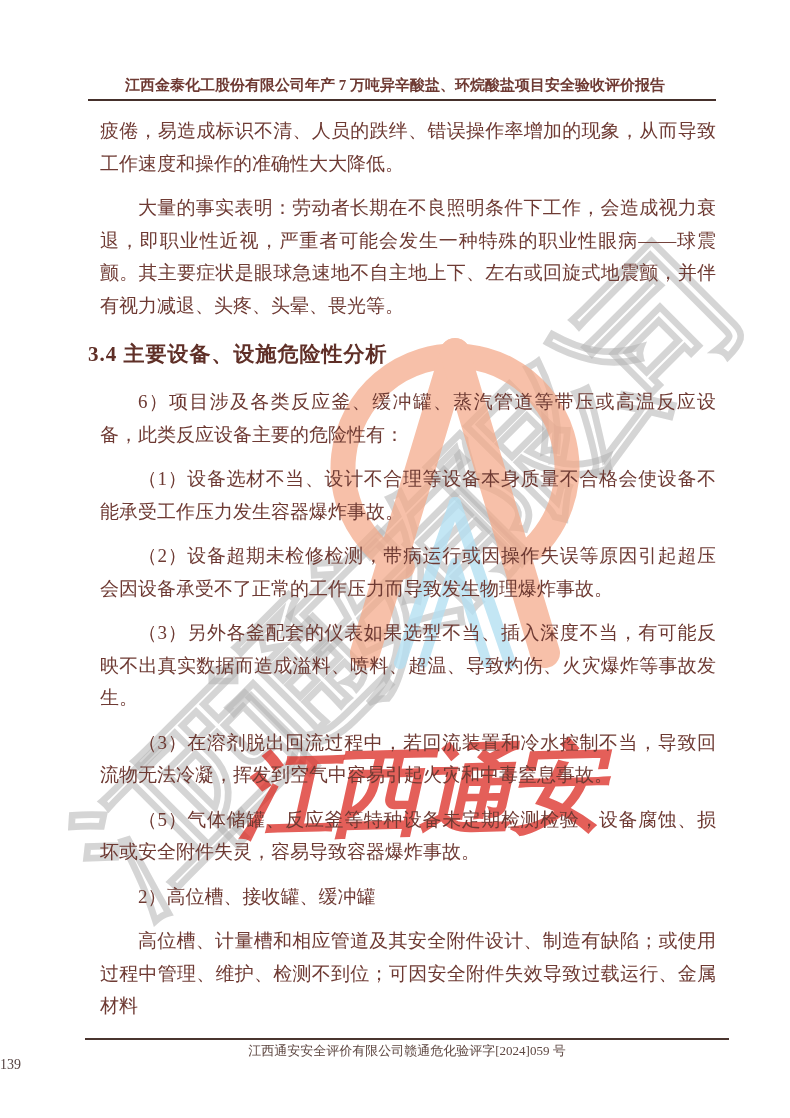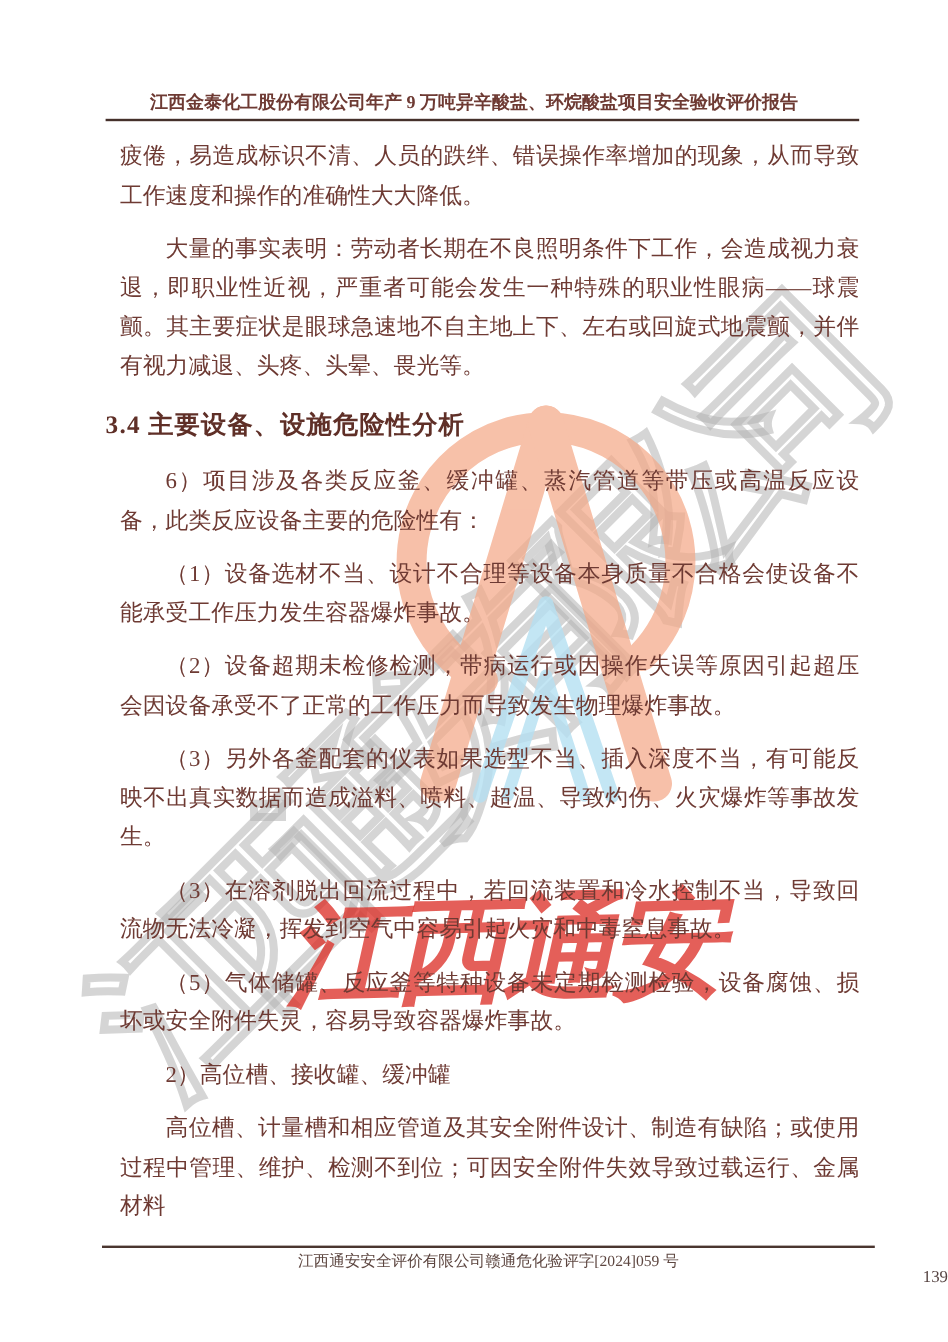--- a/index.html
+++ b/index.html
@@ -106,21 +106,21 @@
     display: flex;
     justify-content: center;
     font-size: 13px;
     color: #5d4640;
     z-index: 3;
   }
   .page-number {
     position: absolute;
     left: 0; top: 1057px;
     width: 790px;
-    text-align: right;
+    text-align: left;
     font-size: 14px;
     color: #554341;
     z-index: 3;
   }
 </style>
 </head>
 <body>
 
 <div class="page">
 
@@ -135,21 +135,21 @@
     <g opacity="0.8" stroke="#b5e0f2" fill="none" stroke-linecap="round">
       <path d="M150 185 L95 345" stroke-width="12"></path>
       <path d="M150 185 L205 345" stroke-width="12"></path>
       <path d="M150 245 L118 345" stroke-width="10"></path>
       <path d="M150 245 L182 345" stroke-width="10"></path>
     </g>
   </svg>
 
   <div class="wm-red">江西通安</div>
 
-  <div class="header-title">江西金泰化工股份有限公司年产 9 万吨异辛酸盐、环烷酸盐项目安全验收评价报告</div>
+  <div class="header-title">江西金泰化工股份有限公司年产 7 万吨异辛酸盐、环烷酸盐项目安全验收评价报告</div>
   <div class="header-rule"></div>
 
   <div class="content" id="content">
       <p>疲倦，易造成标识不清、人员的跌绊、错误操作率增加的现象，从而导致工作速度和操作的准确性大大降低。</p>
       <p class="indent">大量的事实表明：劳动者长期在不良照明条件下工作，会造成视力衰退，即职业性近视，严重者可能会发生一种特殊的职业性眼病——球震颤。其主要症状是眼球急速地不自主地上下、左右或回旋式地震颤，并伴有视力减退、头疼、头晕、畏光等。</p>
       <h2>3.4 主要设备、设施危险性分析</h2>
       <p class="indent">6）项目涉及各类反应釜、缓冲罐、蒸汽管道等带压或高温反应设备，此类反应设备主要的危险性有：</p>
       <p class="indent">（1）设备选材不当、设计不合理等设备本身质量不合格会使设备不能承受工作压力发生容器爆炸事故。</p>
       <p class="indent">（2）设备超期未检修检测，带病运行或因操作失误等原因引起超压会因设备承受不了正常的工作压力而导致发生物理爆炸事故。</p>
       <p class="indent">（3）另外各釜配套的仪表如果选型不当、插入深度不当，有可能反映不出真实数据而造成溢料、喷料、超温、导致灼伤、火灾爆炸等事故发生。</p>

